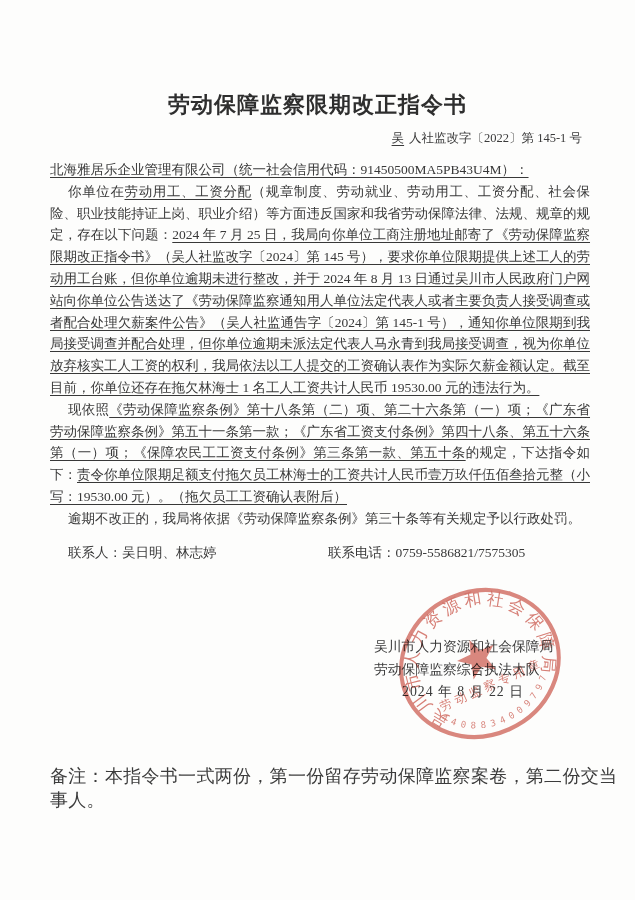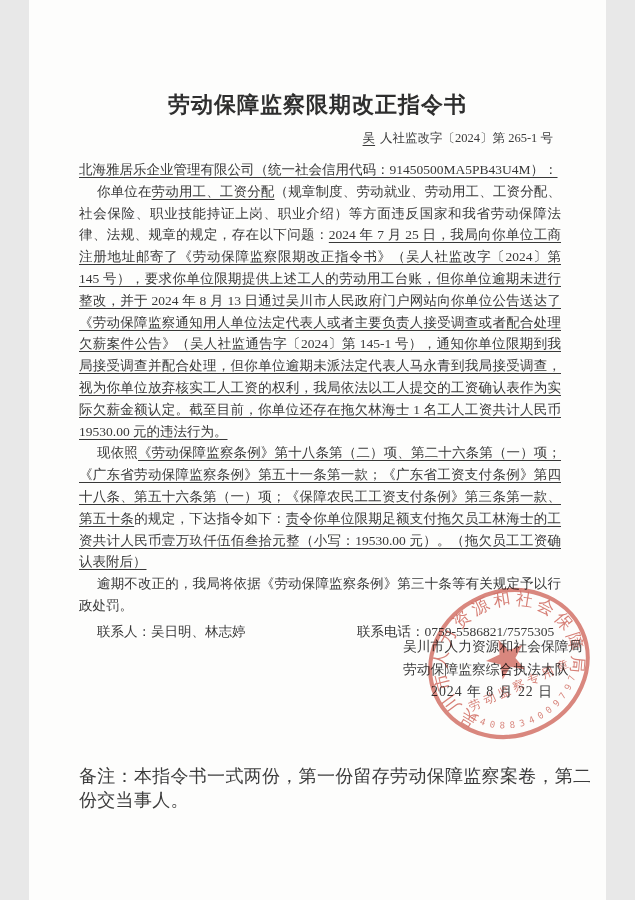--- a/index.html
+++ b/index.html
@@ -1,18 +1,18 @@
 <!DOCTYPE html>
 <html><head>
 <meta charset="utf-8">
 <style>
   html,body{margin:0;padding:0;background:#e8e8e8;}
   .page{
     position:relative;
-    width:577px;height:900px;
+    width:635px;height:900px;
     margin:0 auto;
     background:#fdfdfc;
     font-family:"Liberation Serif","DejaVu Serif",serif;
     color:#343434;
     overflow:hidden;
   }
   .doc-title{
     margin:0;
     padding-top:90px;
     text-align:center;
@@ -37,21 +37,21 @@
   }
   .content p{margin:0;text-indent:18px;}
   .content p.no-indent{text-indent:0;}
   .u{
     text-decoration:underline;
     text-underline-offset:3px;
     text-decoration-thickness:1px;
   }
   .contacts{
     position:relative;
-    margin-top:4px;
+    margin-top:12px;
     height:22px;
   }
   .contacts .person{margin-left:18px;}
   .contacts .phone{position:absolute;left:278px;top:0;}
   .signature{
     position:absolute;
     left:374px;top:636px;
     font-size:13.8px;
     line-height:22.6px;
     color:#3a3a3a;
@@ -76,21 +76,21 @@
     letter-spacing:0.3px;
   }
 </style>
 </head>
 <body>
 
 <div class="page">
 
   <h1 class="doc-title">劳动保障监察限期改正指令书</h1>
 
-  <div class="doc-no"><span class="u u-pad">吴</span><span>人社监改字〔2024〕第 265-1 号</span></div>
+  <div class="doc-no"><span class="u u-pad">吴</span><span>人社监改字〔2022〕第 145-1 号</span></div>
 
   <div class="content">
 
     <p class="no-indent"><span class="u">北海雅居乐企业管理有限公司（统一社会信用代码：91450500MA5PB43U4M）：</span></p>
 
     <p><span>你单位在</span><span class="u">劳动用工、工资分配</span><span>（规章制度、劳动就业、劳动用工、工资分配、社会保险、职业技能持证上岗、职业介绍）等方面违反国家和我省劳动保障法律、法规、规章的规定，存在以下问题：</span><span class="u">2024 年 7 月 25 日，我局向你单位工商注册地址邮寄了《劳动保障监察限期改正指令书》（吴人社监改字〔2024〕第 145 号），要求你单位限期提供上述工人的劳动用工台账，但你单位逾期未进行整改，并于 2024 年 8 月 13 日通过吴川市人民政府门户网站向你单位公告送达了《劳动保障监察通知用人单位法定代表人或者主要负责人接受调查或者配合处理欠薪案件公告》（吴人社监通告字〔2024〕第 145-1 号），通知你单位限期到我局接受调查并配合处理，但你单位逾期未派法定代表人马永青到我局接受调查，视为你单位放弃核实工人工资的权利，我局依法以工人提交的工资确认表作为实际欠薪金额认定。截至目前，你单位还存在拖欠林海士 1 名工人工资共计人民币 19530.00 元的违法行为。</span></p>
 
     <p><span>现依照</span><span class="u">《劳动保障监察条例》第十八条第（二）项、第二十六条第（一）项；《广东省劳动保障监察条例》第五十一条第一款；《广东省工资支付条例》第四十八条、第五十六条第（一）项；《保障农民工工资支付条例》第三条第一款、第五十条</span><span>的规定，下达指令如下：</span><span class="u">责令你单位限期足额支付拖欠员工林海士的工资共计人民币壹万玖仟伍佰叁拾元整（小写：19530.00 元）。（拖欠员工工资确认表附后）</span></p>
 
 

